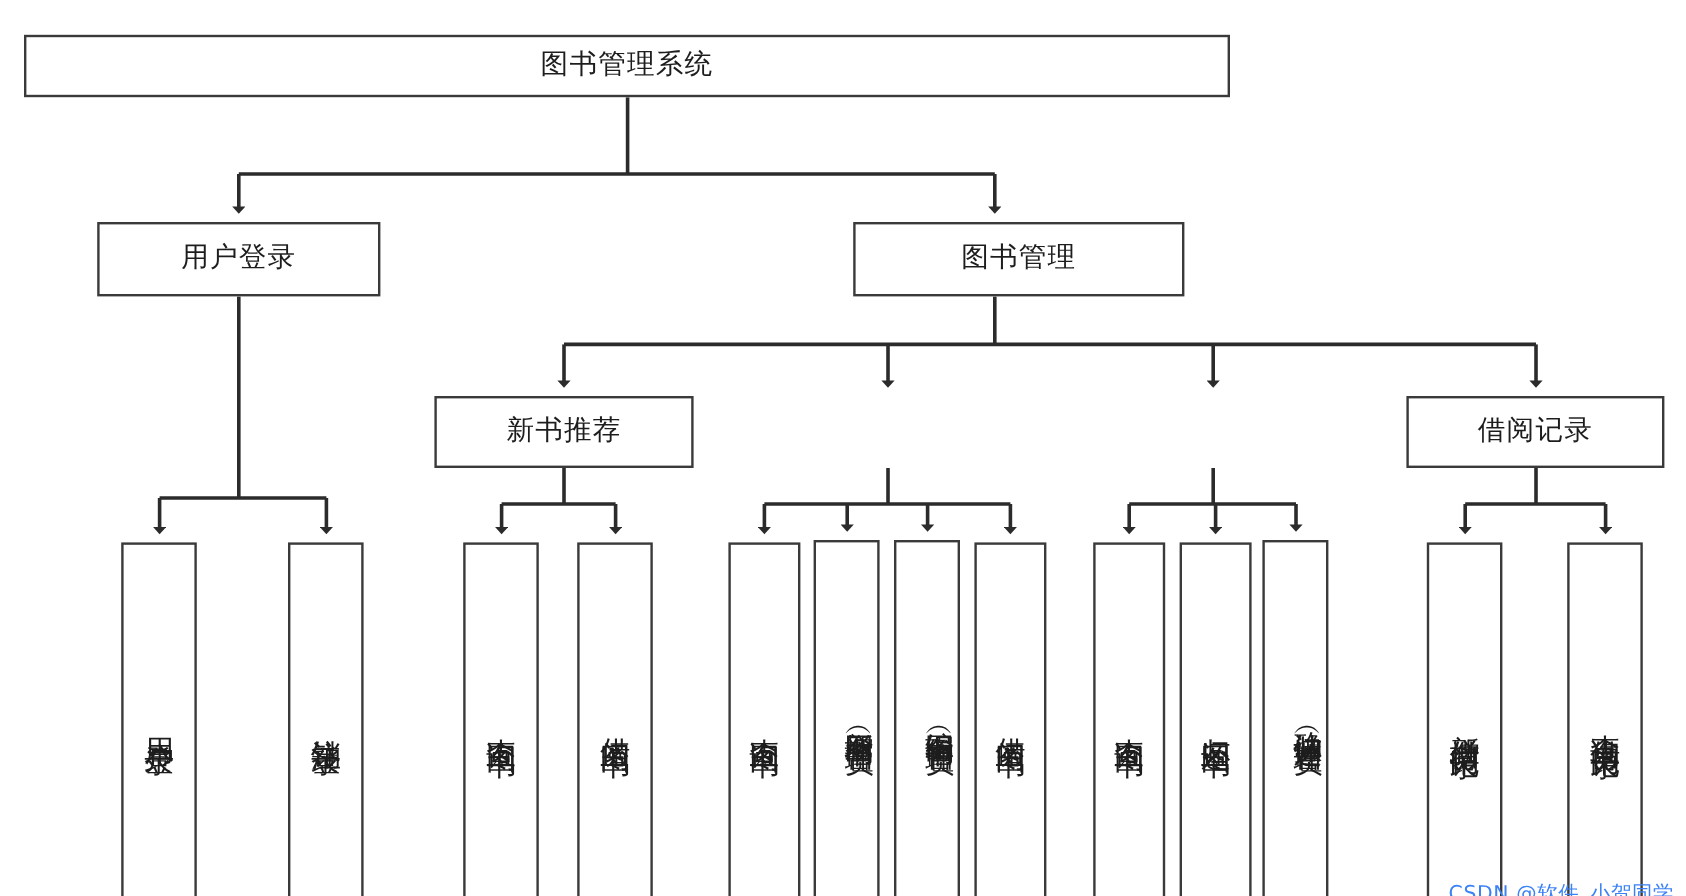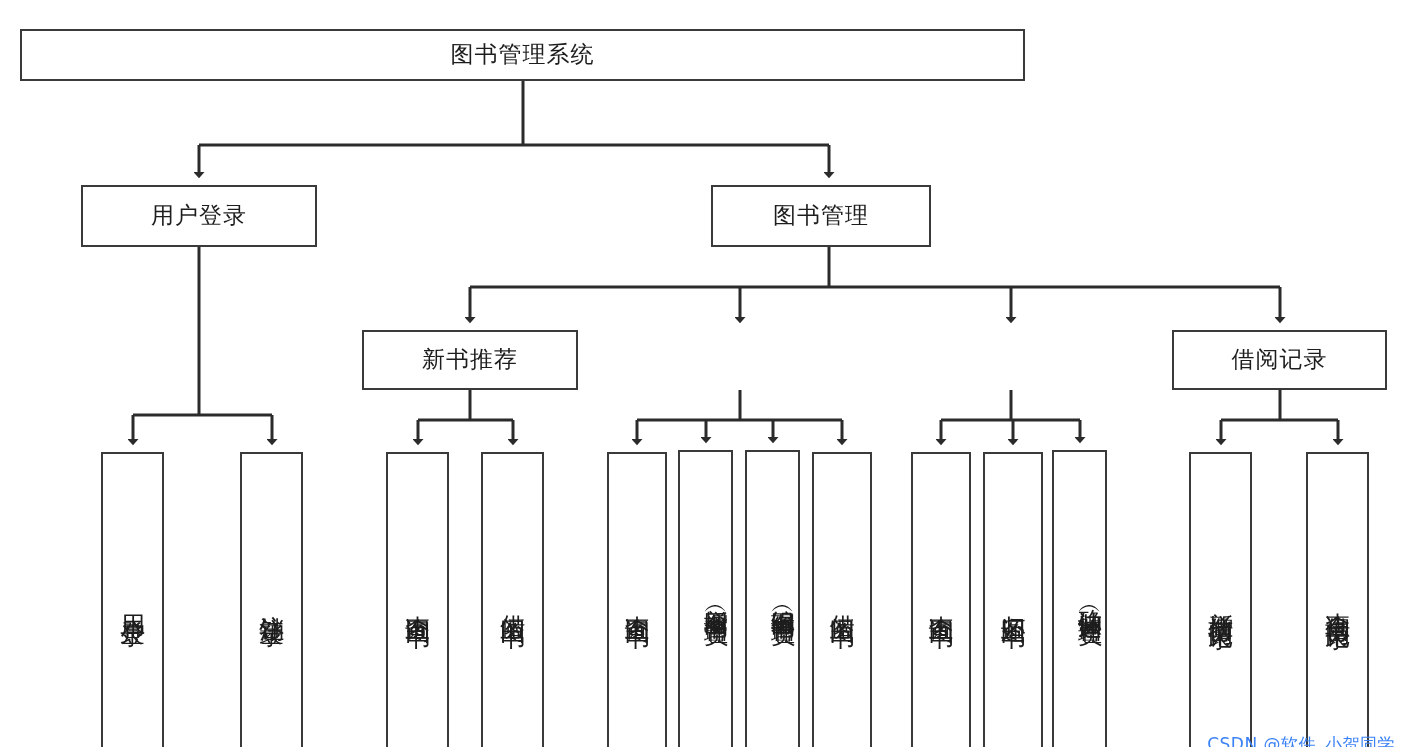--- a/index.html
+++ b/index.html
@@ -121,21 +121,21 @@
       </g>
   </svg>
 
   <div class="node horiz" style="left: 20px; top: 14px; width: 1005px; height: 52px;">
     <span class="node-label">图书管理系统</span>
   </div>
 
   <div class="node horiz" style="left: 81px; top: 170px; width: 236px; height: 62px;">
     <span class="node-label">用户登录</span>
   </div>
-  <div class="node horiz" style="left: 711px; top: 170px; width: 220px; height: 62px;">
+  <div class="node horiz" style="left: 711px; top: 170px; width: 276px; height: 62px;">
     <span class="node-label">图书管理</span>
   </div>
 
   <div class="node horiz" style="left: 362px; top: 315px; width: 216px; height: 60px;">
     <span class="node-label">新书推荐</span>
   </div>
   <div class="node horiz" style="left: 1172px; top: 315px; width: 215px; height: 60px;">
     <span class="node-label">借阅记录</span>
   </div>
 

